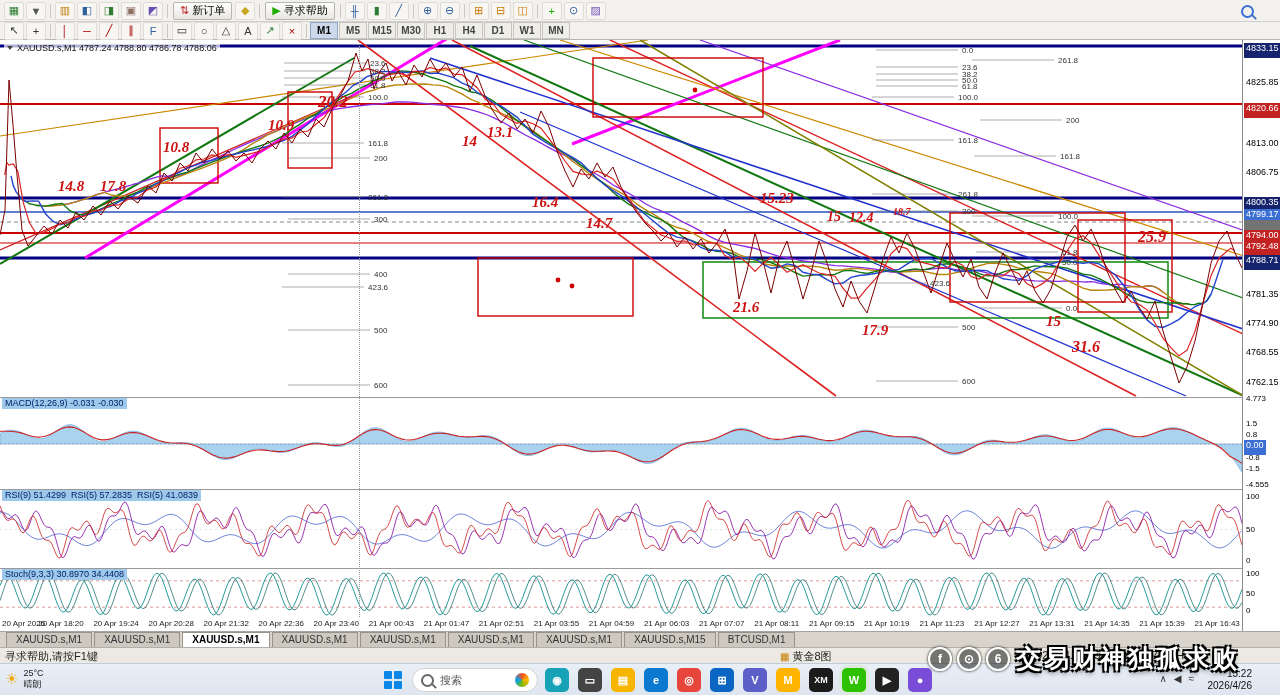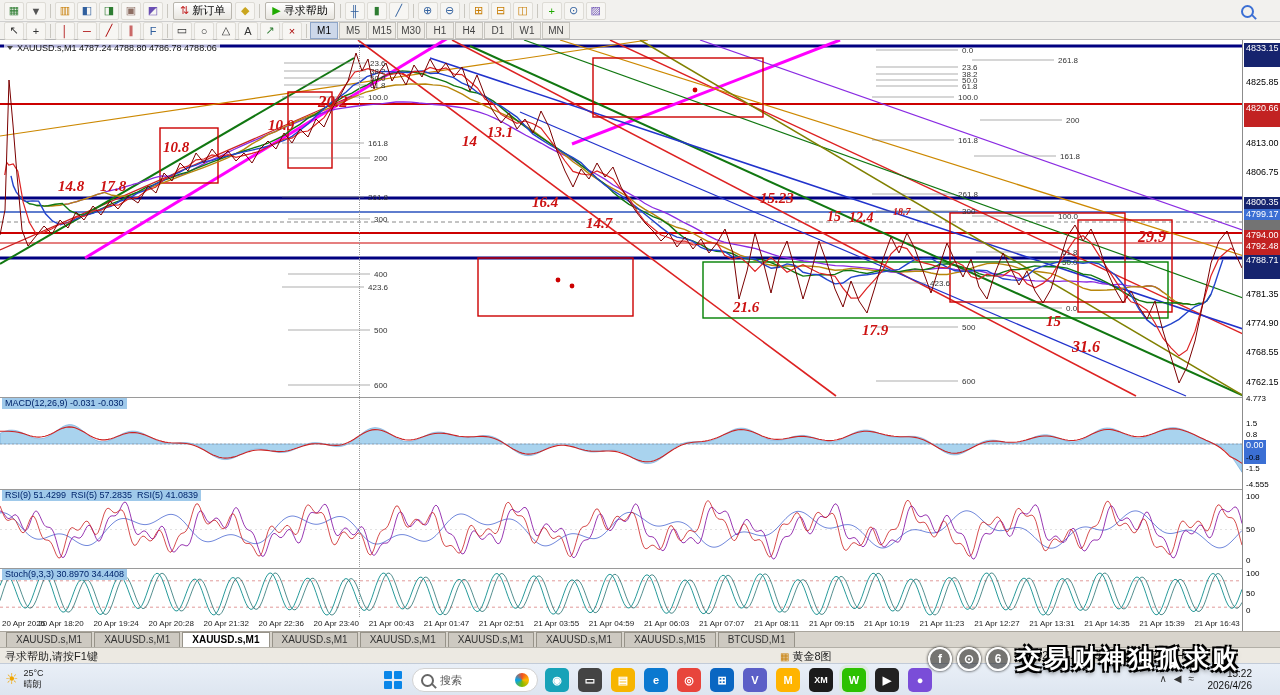--- a/index.html
+++ b/index.html
@@ -4,21 +4,21 @@
 <style>
   html,body{margin:0;padding:0;background:#888;}
   #app{position:relative;width:1280px;height:695px;overflow:hidden;background:#fff;font-family:"Liberation Sans",sans-serif;}
   
   #toolbar1{position:absolute;left:0;top:0;width:1280px;height:22px;background:#f2f1ee;border-bottom:1px solid #cfcfcf;display:flex;align-items:center;padding-left:3px;box-sizing:border-box;}
   #toolbar2{position:absolute;left:0;top:22px;width:1280px;height:18px;background:#f2f1ee;border-bottom:1px solid #b5b5b5;display:flex;align-items:center;padding-left:3px;box-sizing:border-box;}
   .tbgroup{display:inline-flex;align-items:center;}
   .icon{display:inline-flex;width:18px;height:16px;align-items:center;justify-content:center;font-size:11px;margin:0 1px;background:#f7f6f3;border:1px solid #dedcd6;border-radius:2px;cursor:default;}
   .tbtn{display:inline-flex;align-items:center;gap:3px;padding:0 6px;height:16px;font-size:11px;background:linear-gradient(#ffffff,#e8e6e0);border:1px solid #b9b6ae;border-radius:2px;margin:0 2px;white-space:nowrap;}
   .sep{width:1px;height:14px;background:#c9c7c0;margin:0 3px;display:inline-block;}
-  .tf{display:inline-flex;width:26px;height:15px;align-items:center;justify-content:center;font-size:10px;font-weight:normal;color:#444;background:#efede8;border:1px solid #c6c4be;margin-right:1px;}
+  .tf{display:inline-flex;width:26px;height:15px;align-items:center;justify-content:center;font-size:10px;font-weight:bold;color:#444;background:#efede8;border:1px solid #c6c4be;margin-right:1px;}
   .tf.active{background:#cdd8ea;border:1px solid #8fa6c8;color:#000;}
   .magi{width:9px;height:9px;border:2px solid #3b6fd4;border-radius:50%;position:relative;display:inline-block;}
   .magi::after{content:"";position:absolute;width:6px;height:2px;background:#3b6fd4;right:-5px;bottom:-2px;transform:rotate(45deg);}
   .magi.gray{border-color:#666;}
   .magi.gray::after{background:#666;}
   #tb1-search{position:absolute;right:26px;top:5px;}
   
   #chart-wrap{position:absolute;left:0;top:40px;width:1280px;height:591px;background:#fff;}
   #main-svg{position:absolute;left:0;top:0;}
   #macd-svg{position:absolute;left:0;top:358px;}
@@ -26,21 +26,21 @@
   #stoch-svg{position:absolute;left:0;top:529px;}
   .hsep{position:absolute;left:0;width:1280px;height:1px;background:#9a9a9a;z-index:4;}
   #vsep{position:absolute;left:359px;top:0;height:577px;width:0;border-left:1px dotted #999;z-index:3;}
   #overlay{position:absolute;left:0;top:0;width:1242px;height:591px;z-index:5;pointer-events:none;}
   #symbol-info{position:absolute;left:4px;top:2px;font-size:9px;color:#111;z-index:6;display:flex;align-items:center;background:rgba(255,255,255,.7);padding:1px 3px;}
   .caret{width:0;height:0;border-left:3px solid transparent;border-right:3px solid transparent;border-top:4px solid #444;display:inline-block;margin-right:4px;}
   .ind-label{position:absolute;left:2px;font-size:9px;color:#00246b;background:#9fc9ea;padding:0 3px;height:11px;line-height:11px;z-index:6;white-space:pre;}
   #time-axis{position:absolute;left:0;top:577px;width:1242px;height:14px;background:#fff;z-index:5;}
   .tlabel{position:absolute;top:2px;font-size:8px;color:#222;white-space:nowrap;transform:translateX(-50%);}
   #gutter{position:absolute;left:1242px;top:0;width:38px;height:591px;background:#fff;border-left:1px solid #8c8c8c;z-index:6;box-sizing:border-box;}
-  .plabel{position:absolute;left:1px;font-size:9px;height:24px;line-height:11px;padding:0 2px;color:#000;white-space:nowrap;}
+  .plabel{position:absolute;left:1px;font-size:9px;height:15px;line-height:11px;padding:0 2px;color:#000;white-space:nowrap;}
   .plabel.navy{background:#16246e;color:#fff;}
   .plabel.blue{background:#3b6fd4;color:#fff;}
   .plabel.red{background:#c22222;color:#fff;}
   .plabel.gray{background:#737373;color:#fff;padding-left:42px;}
   .plabel.tiny{font-size:8px;}
   .anno{position:absolute;color:#cc1111;font-weight:bold;font-style:italic;font-family:"Liberation Serif",serif;z-index:7;white-space:nowrap;}
   .fib{position:absolute;font-size:8px;color:#333;z-index:6;white-space:nowrap;}
   
   #tabbar{position:absolute;left:0;top:631px;width:1280px;height:16px;background:#d8d4cc;border-top:1px solid #a9a59d;display:flex;align-items:flex-end;padding-left:6px;box-sizing:border-box;}
   .tab{display:inline-block;padding:1px 9px 0 9px;font-size:10px;color:#333;background:#cdc9c1;border:1px solid #979389;border-bottom:none;margin-right:2px;height:13px;white-space:nowrap;}
@@ -316,21 +316,21 @@
         <div class="anno" style="left: 58px; top: 138px; font-size: 15px;">14.8</div>
         <div class="anno" style="left: 100px; top: 138px; font-size: 15px;">17.8</div>
         <div class="anno" style="left: 462px; top: 93px; font-size: 15px;">14</div>
         <div class="anno" style="left: 487px; top: 84px; font-size: 15px;">13.1</div>
         <div class="anno" style="left: 532px; top: 154px; font-size: 15px;">16.4</div>
         <div class="anno" style="left: 586px; top: 175px; font-size: 15px;">14.7</div>
         <div class="anno" style="left: 760px; top: 150px; font-size: 15px;">15.23</div>
         <div class="anno" style="left: 827px; top: 169px; font-size: 14px;">15</div>
         <div class="anno" style="left: 849px; top: 170px; font-size: 14px;">12.4</div>
         <div class="anno" style="left: 893px; top: 166px; font-size: 10px;">18.7</div>
-        <div class="anno" style="left: 1138px; top: 188px; font-size: 16px;">29.9</div>
+        <div class="anno" style="left: 1138px; top: 188px; font-size: 16px;">25.9</div>
         <div class="anno" style="left: 733px; top: 259px; font-size: 15px;">21.6</div>
         <div class="anno" style="left: 862px; top: 282px; font-size: 15px;">17.9</div>
         <div class="anno" style="left: 1046px; top: 273px; font-size: 15px;">15</div>
         <div class="anno" style="left: 1072px; top: 298px; font-size: 16px;">31.6</div>
         <div class="fib" style="left: 370px; top: 19px;">23.6</div>
         <div class="fib" style="left: 370px; top: 27px;">38.2</div>
         <div class="fib" style="left: 370px; top: 34px;">50.0</div>
         <div class="fib" style="left: 370px; top: 41px;">61.8</div>
         <div class="fib" style="left: 368px; top: 53px;">100.0</div>
         <div class="fib" style="left: 368px; top: 99px;">161.8</div>

